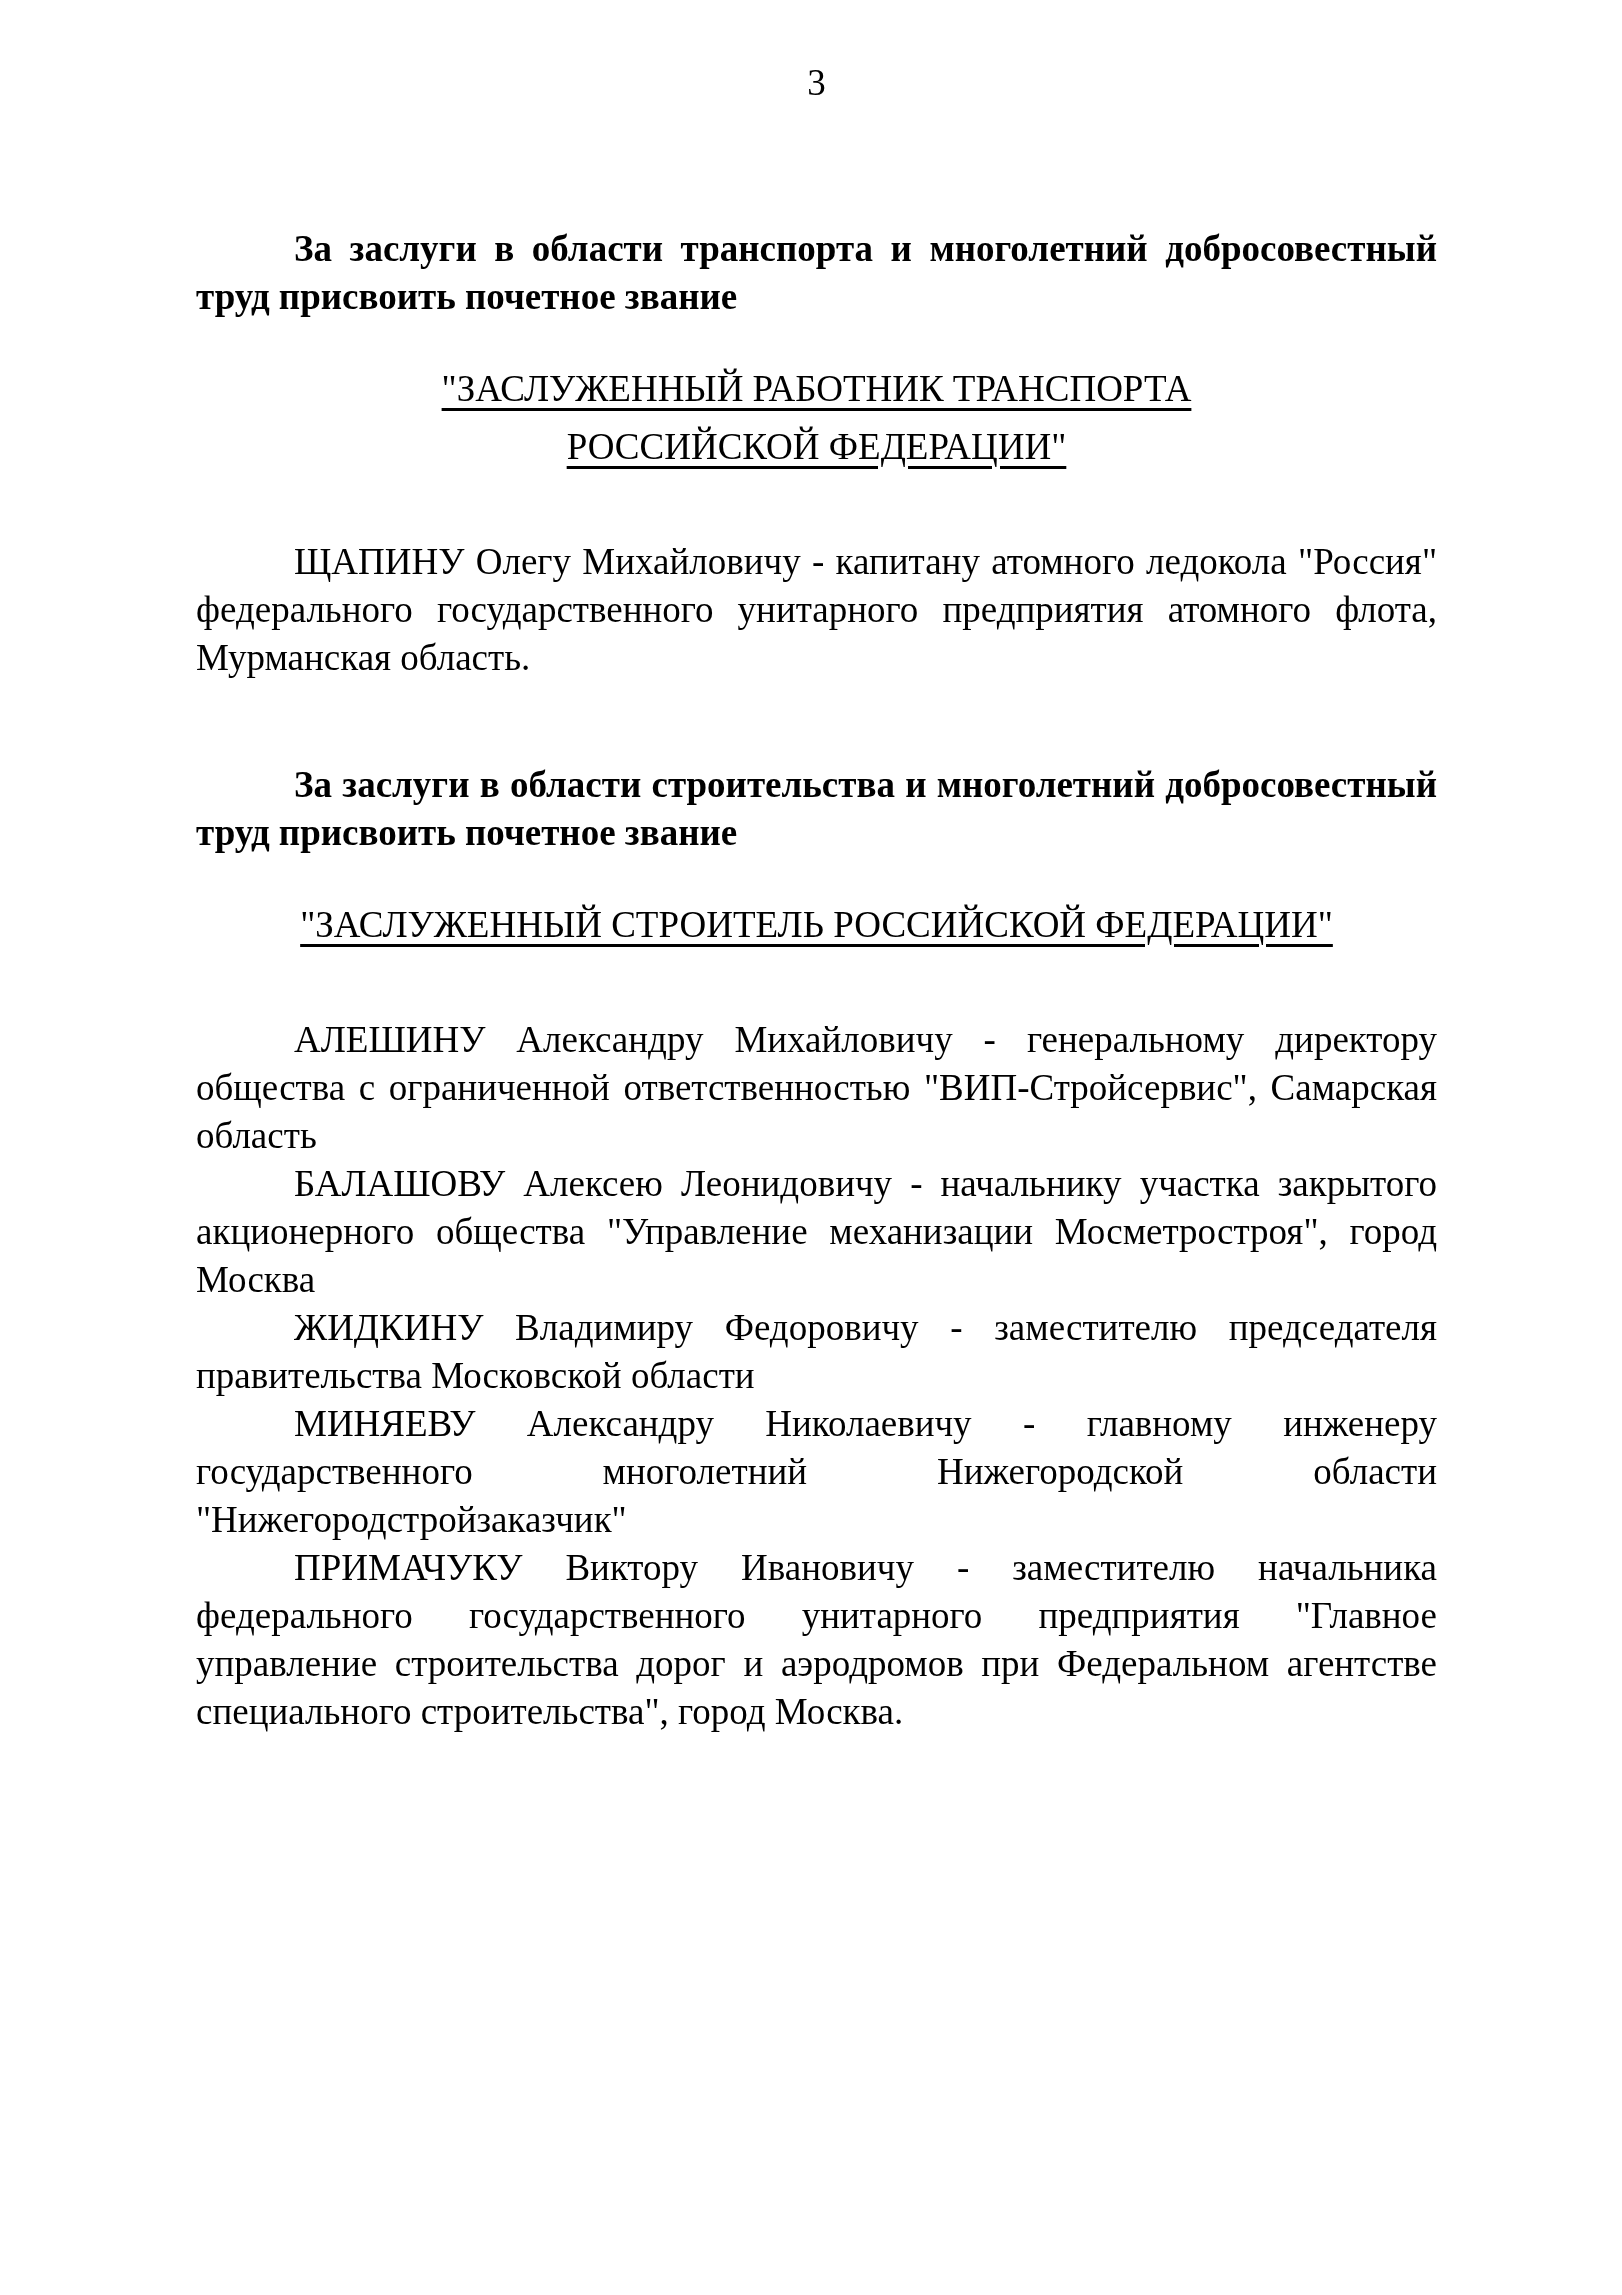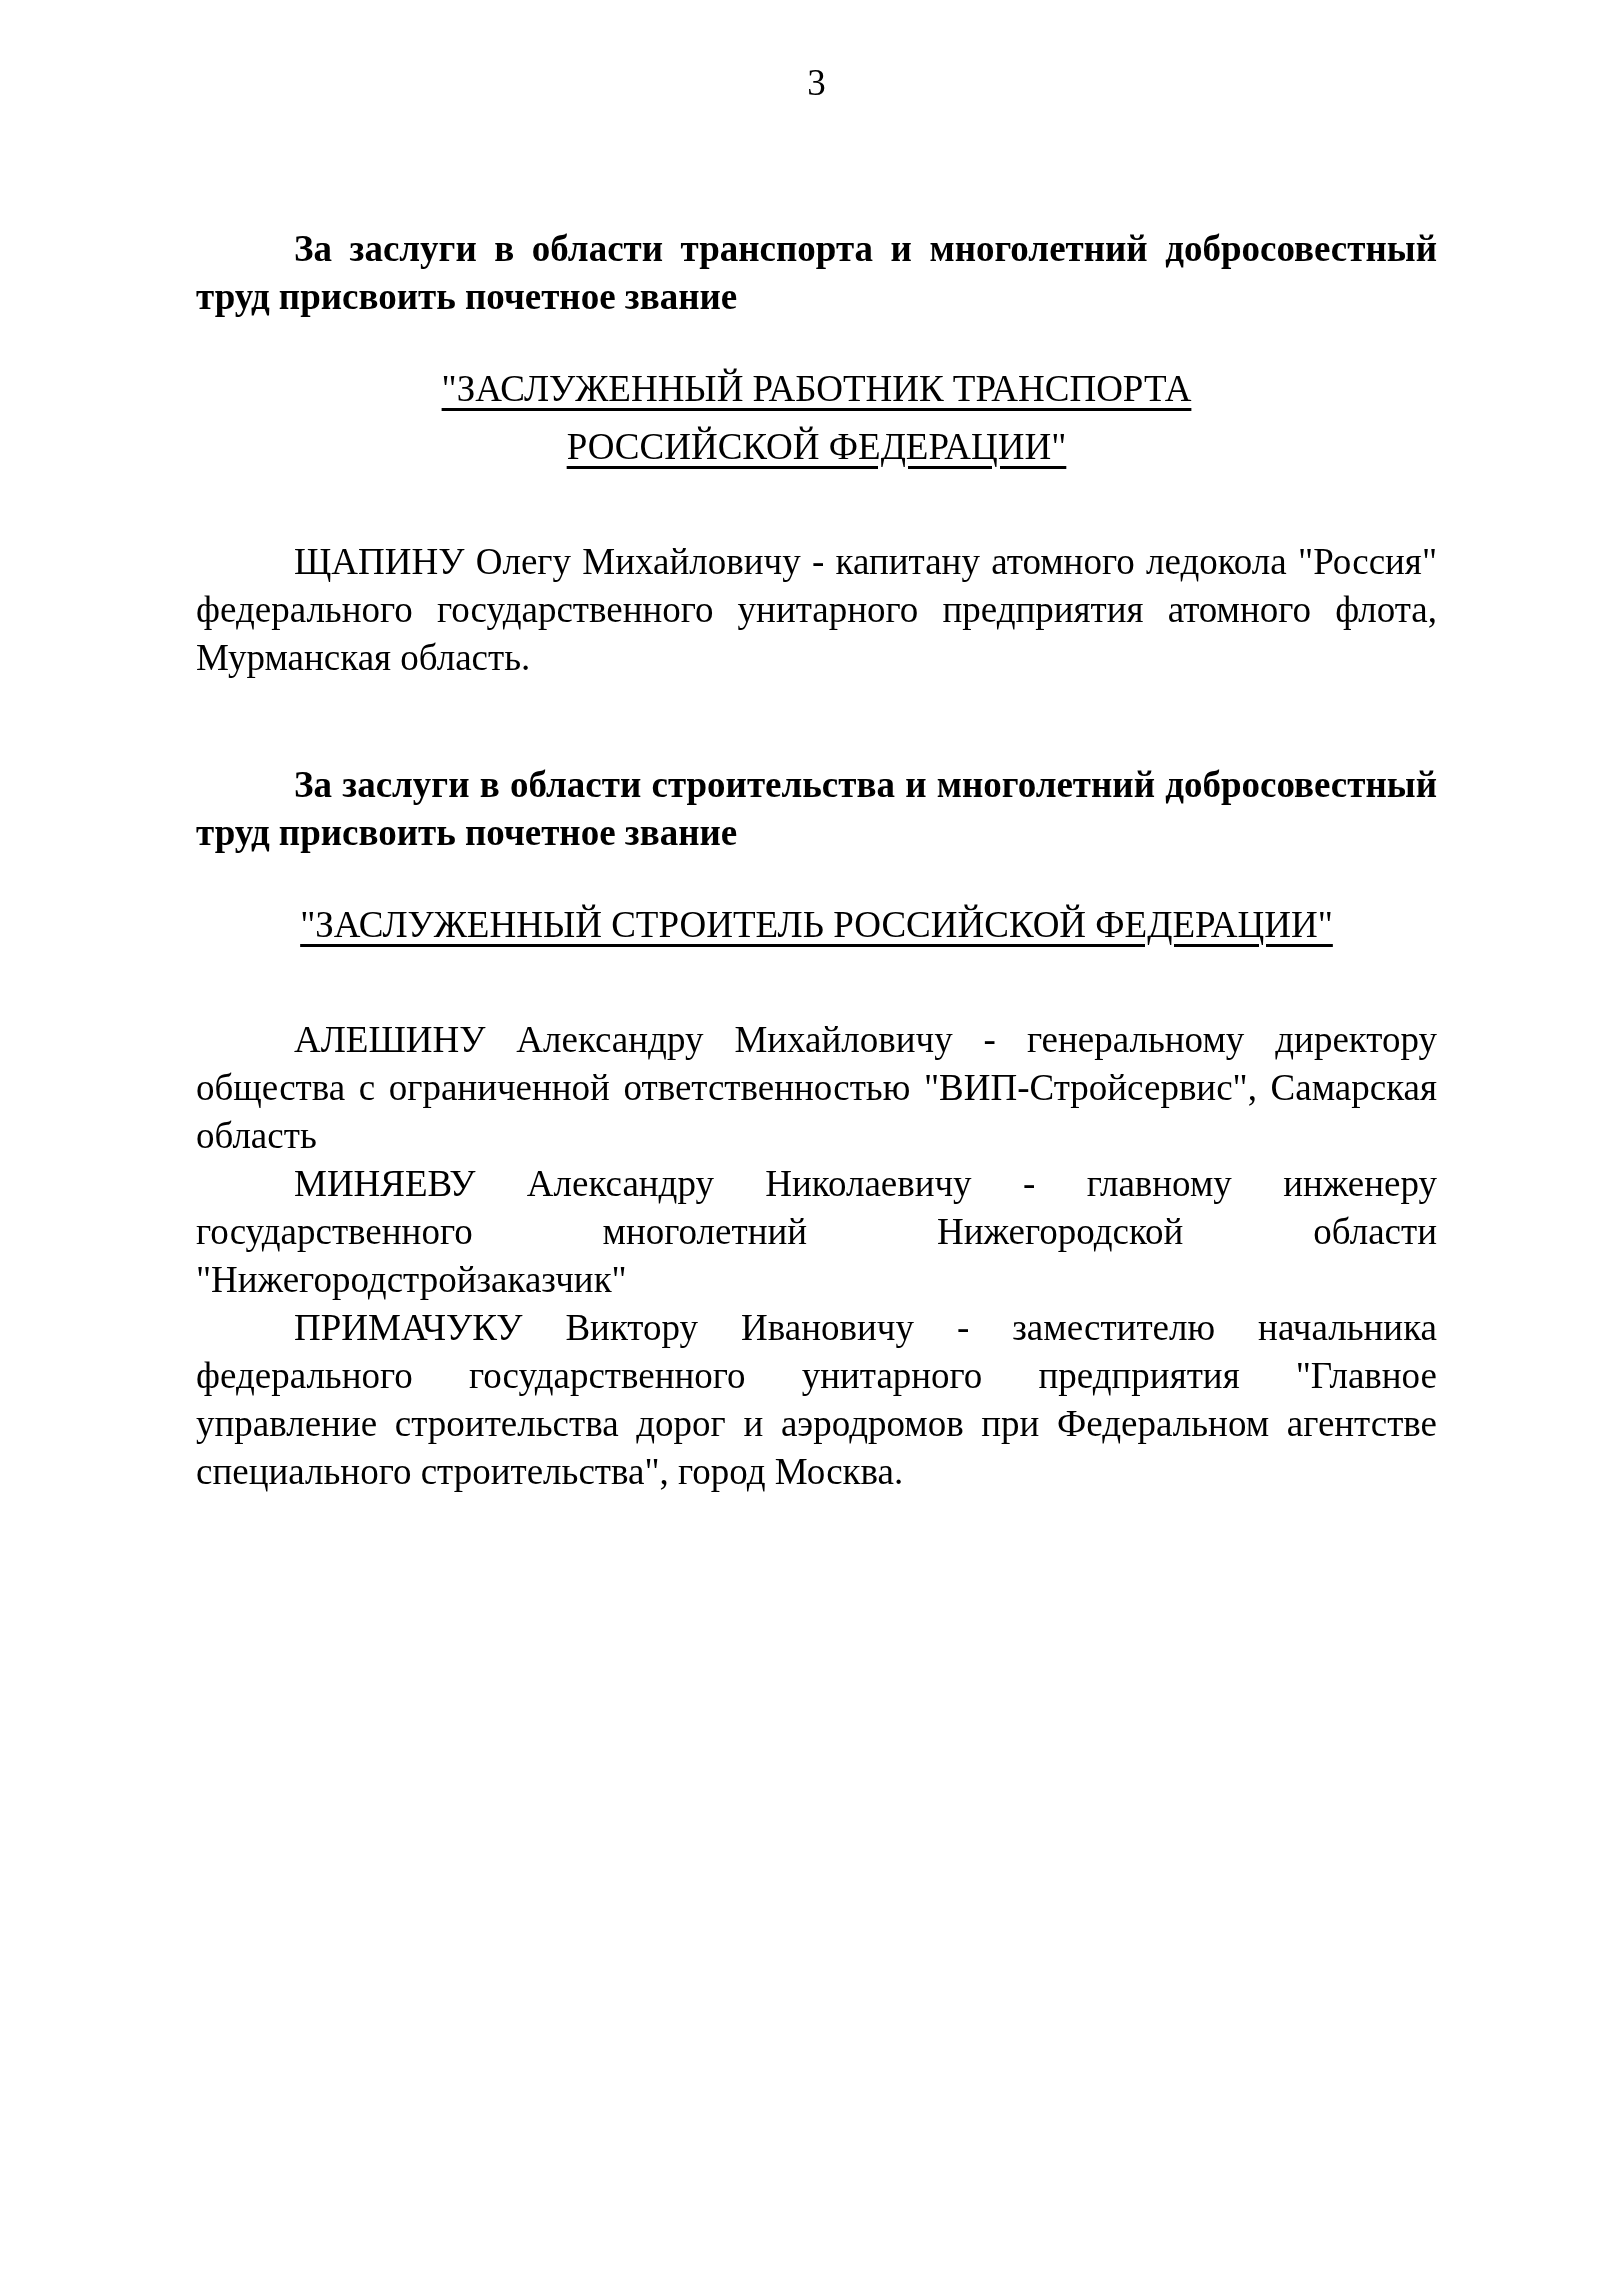--- a/index.html
+++ b/index.html
@@ -74,18 +74,20 @@
   </div>
 
   <p class="lead">За заслуги в области строительства и многолетний добросовестный труд присвоить почетное звание</p>
 
   <h2 class="honor-title">
     <span class="title-line">"ЗАСЛУЖЕННЫЙ СТРОИТЕЛЬ РОССИЙСКОЙ ФЕДЕРАЦИИ"</span>
   </h2>
 
   <div class="entries last">
     <p class="entry">АЛЕШИНУ Александру Михайловичу - генеральному директору общества с ограниченной ответственностью "ВИП-Стройсервис", Самарская область</p>
+    <p class="entry">БАЛАШОВУ Алексею Леонидовичу - начальнику участка закрытого акционерного общества "Управление механизации Мосметростроя", город Москва</p>
+    <p class="entry">ЖИДКИНУ Владимиру Федоровичу - заместителю председателя правительства Московской области</p>
     <p class="entry">МИНЯЕВУ Александру Николаевичу - главному инженеру государственного многолетний Нижегородской области "Нижегородстройзаказчик"</p>
     <p class="entry">ПРИМАЧУКУ Виктору Ивановичу - заместителю начальника федерального государственного унитарного предприятия "Главное управление строительства дорог и аэродромов при Федеральном агентстве специального строительства", город Москва.</p>
   </div>
 
 </div>
 
 
 </body></html>

